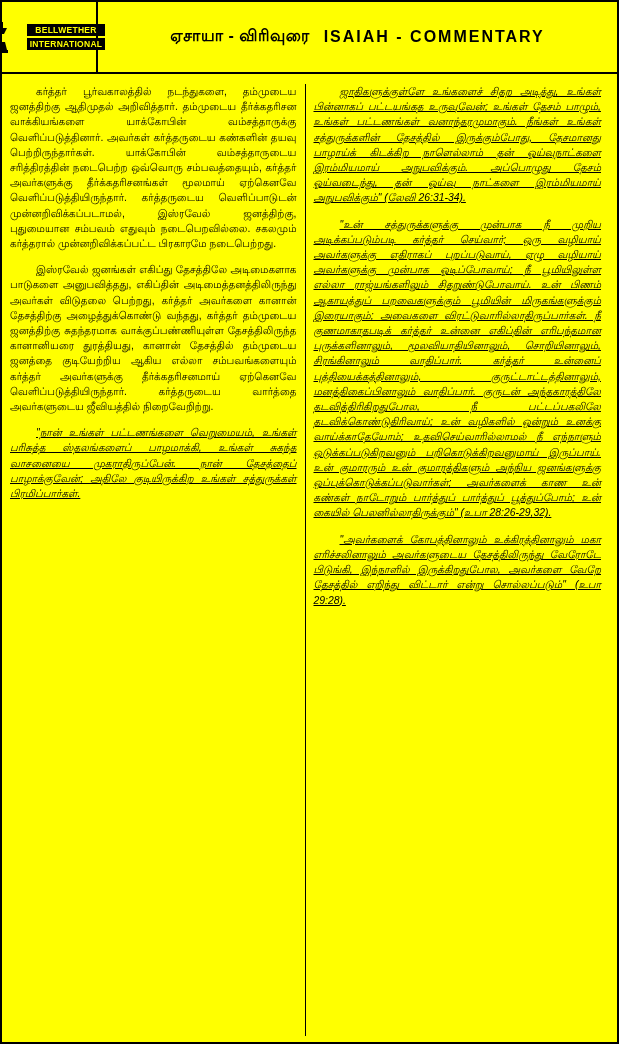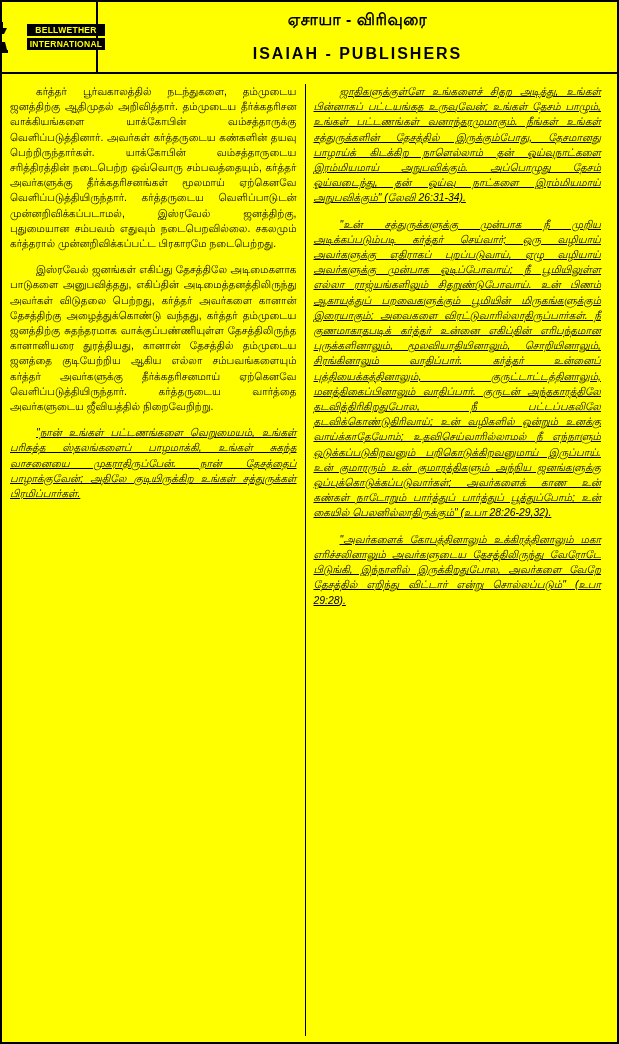--- a/index.html
+++ b/index.html
@@ -69,21 +69,21 @@
     font-weight: bold;
     letter-spacing: 0.3px;
     text-align: center;
     padding: 1px 3px;
     line-height: 10px;
     white-space: nowrap;
   }
   .header-center {
     flex: 1;
     display: flex;
-    flex-direction: column;
+    flex-direction: row;
     align-items: center;
     justify-content: center;
     gap: 14px;
   }
   .title-ta {
     font-size: 16px;
     font-weight: bold;
     color: #000000;
     letter-spacing: 0.5px;
   }
@@ -148,21 +148,21 @@
         </svg>
         <div class="logo-words">
           <div class="logo-word">BELLWETHER</div>
           <div class="logo-word">INTERNATIONAL</div>
         </div>
       </div>
     </div>
 
     <div class="header-center">
       <div class="title-ta">ஏசாயா  -  விரிவுரை</div>
-      <div class="title-en">ISAIAH - PUBLISHERS</div>
+      <div class="title-en">ISAIAH - COMMENTARY</div>
     </div>
 
 
   </div>
 
   <div class="body-area">
 
     <div class="column left">
       <p class="para">கர்த்தர் பூர்வகாலத்தில் நடந்துகளை, தம்முடைய ஜனத்திற்கு ஆதிமுதல் அறிவித்தார். தம்முடைய தீர்க்கதரிசன வாக்கியங்களை யாக்கோபின் வம்சத்தாருக்கு வெளிப்படுத்தினார். அவர்கள் கர்த்தருடைய கண்களின் தயவு பெற்றிருந்தார்கள். யாக்கோபின் வம்சத்தாருடைய சரித்திரத்தின் நடைபெற்ற ஒவ்வொரு சம்பவத்தையும், கர்த்தர் அவர்களுக்கு தீர்க்கதரிசனங்கள் மூலமாய் ஏற்கெனவே வெளிப்படுத்தியிருந்தார். கர்த்தருடைய வெளிப்பாடுடன் முன்னறிவிக்கப்படாமல், இஸ்ரவேல் ஜனத்திற்கு, புதுமையான சம்பவம் எதுவும் நடைபெறவில்லை. சகலமும் கர்த்தரால் முன்னறிவிக்கப்பட்ட பிரகாரமே நடைபெற்றது.</p>
       <p class="para">இஸ்ரவேல் ஜனங்கள் எகிப்து தேசத்திலே அடிமைகளாக பாடுகளை அனுபவித்தது, எகிப்தின் அடிமைத்தனத்திலிருந்து அவர்கள் விடுதலை பெற்றது, கர்த்தர் அவர்களை கானான் தேசத்திற்கு அழைத்துக்கொண்டு வந்தது, கர்த்தர் தம்முடைய ஜனத்திற்கு சுதந்தரமாக வாக்குப்பண்ணியுள்ள தேசத்திலிருந்த கானானியரை துரத்தியது, கானான் தேசத்தில் தம்முடைய ஜனத்தை குடியேற்றிய ஆகிய எல்லா சம்பவங்களையும் கர்த்தர் அவர்களுக்கு தீர்க்கதரிசனமாய் ஏற்கெனவே வெளிப்படுத்தியிருந்தார். கர்த்தருடைய வார்த்தை அவர்களுடைய ஜீவியத்தில் நிறைவேறிற்று.</p>

